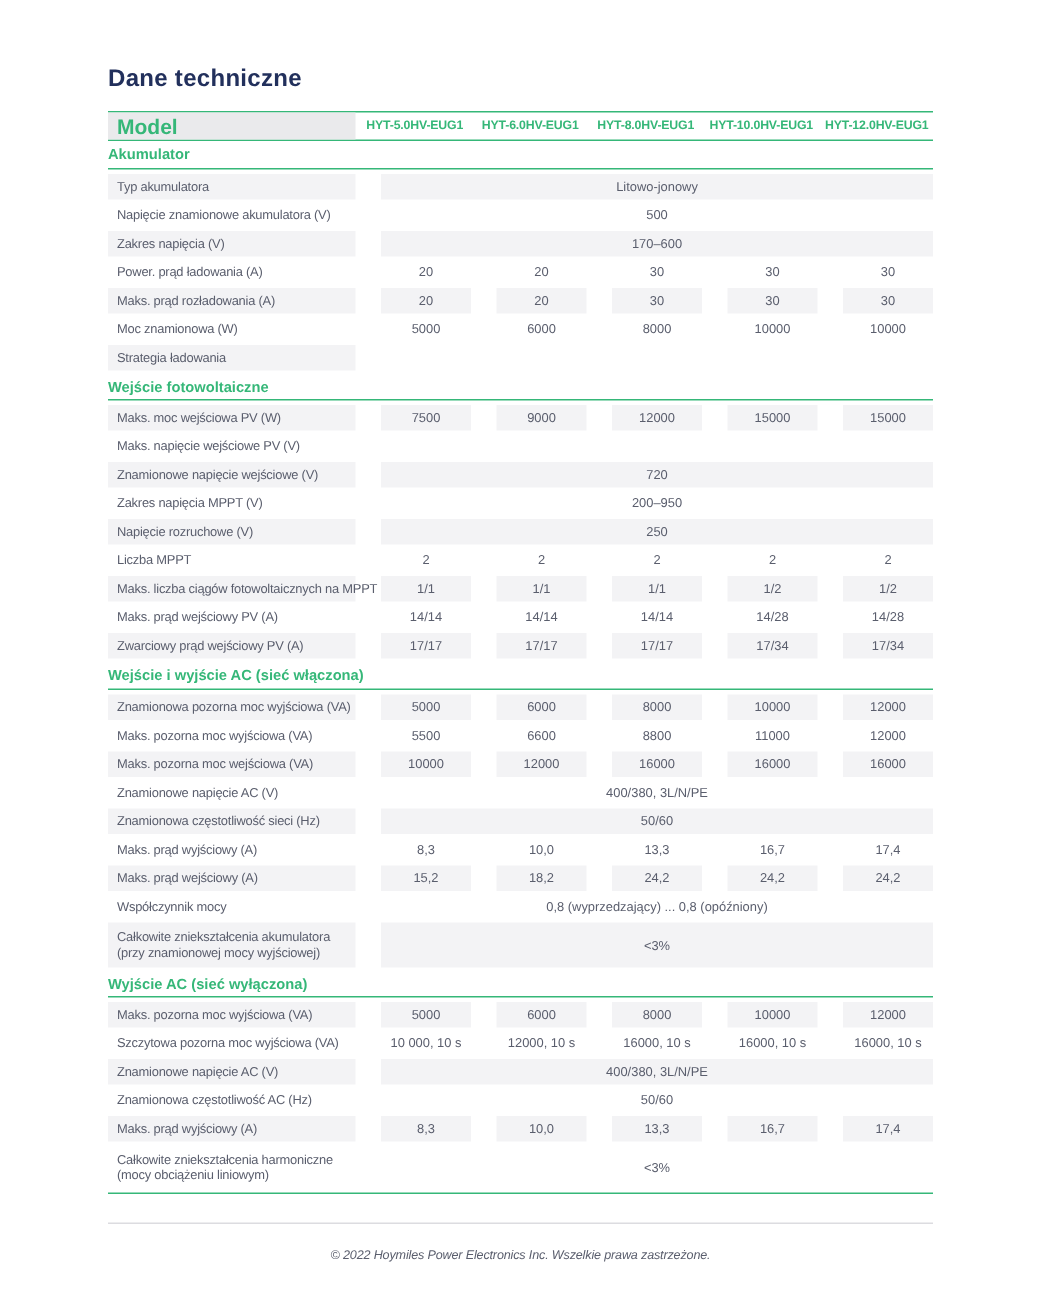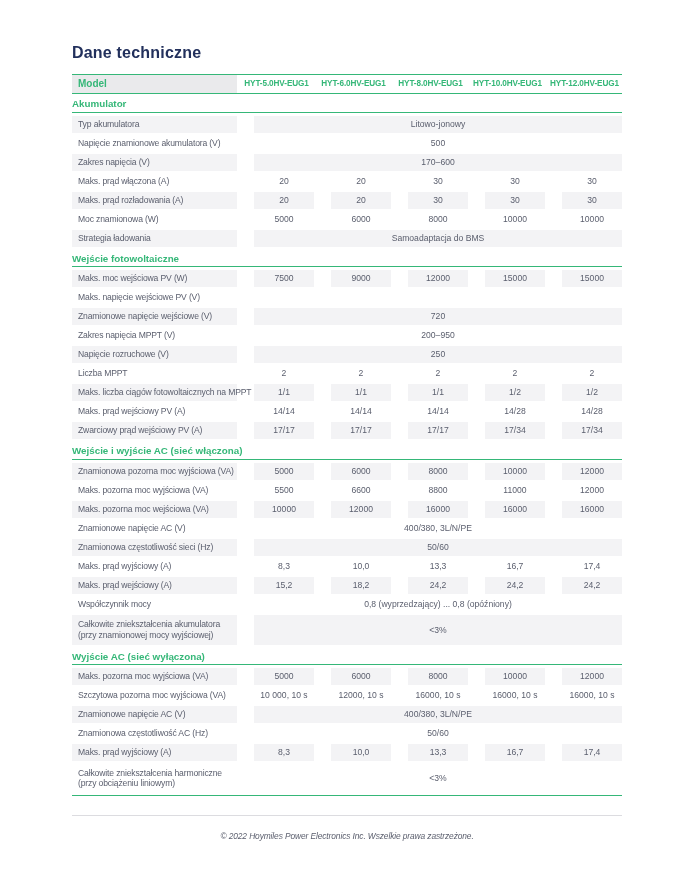--- a/index.html
+++ b/index.html
@@ -8,21 +8,21 @@
     --text:#5a5e6d;
     --rowgray:#f3f3f5;
     --hgray:#eaeaec;
     --sep:#dcdce0;
   }
   html,body{margin:0;padding:0;background:#ffffff;}
   body{width:700px;height:869px;font-family:"Liberation Sans","DejaVu Sans",sans-serif;overflow:hidden;}
   .page{box-sizing:border-box;width:700px;height:869px;padding:44px 78px 0 72px;}
   .page-title{font-size:16px;font-weight:bold;color:var(--navy);margin:0 0 12px 0;letter-spacing:0.2px;}
   .thead{display:flex;gap:2px;border-top:1.5px solid var(--green);border-bottom:1.5px solid var(--green);height:18px;}
-  .hlabel{width:165px;box-sizing:border-box;background:var(--hgray);color:var(--green);font-weight:bold;font-size:10px;line-height:18px;padding-left:6px;}
+  .hlabel{width:165px;box-sizing:border-box;background:var(--hgray);color:var(--green);font-weight:bold;font-size:14px;line-height:18px;padding-left:6px;}
   .hmodel{flex:1 1 0;text-align:center;color:var(--green);font-weight:bold;font-size:8.2px;line-height:18px;letter-spacing:-0.1px;}
   .section-title{color:var(--green);font-weight:bold;font-size:9.8px;line-height:11px;padding:4px 0 2.5px 0;border-bottom:1.4px solid var(--green);}
   .rows{padding-top:3px;}
   .row{display:flex;gap:17px;height:17px;margin-bottom:2px;font-size:8.6px;color:var(--text);}
   .row .label{width:165px;box-sizing:border-box;padding-left:6px;line-height:17px;white-space:nowrap;letter-spacing:-0.15px;}
   .row .cell,.row .spancell{flex:1 1 0;text-align:center;line-height:17px;}
   .row.gray .label,.row.gray .cell,.row.gray .spancell{background:var(--rowgray);}
   .row.tall{height:30px;}
   .row.tall .label{white-space:normal;line-height:10.5px;padding-top:4.5px;}
   .row.tall .cell,.row.tall .spancell{line-height:30px;}
@@ -55,21 +55,21 @@
           </div>
           <div class="row">
             <div class="label">Napięcie znamionowe akumulatora (V)</div>
             <div class="spancell">500</div>
           </div>
           <div class="row gray">
             <div class="label">Zakres napięcia (V)</div>
             <div class="spancell">170–600</div>
           </div>
           <div class="row">
-            <div class="label">Maks. prąd włączona (A)</div>
+            <div class="label">Power. prąd ładowania (A)</div>
             <div class="cell">20</div>
             <div class="cell">20</div>
             <div class="cell">30</div>
             <div class="cell">30</div>
             <div class="cell">30</div>
           </div>
           <div class="row gray">
             <div class="label">Maks. prąd rozładowania (A)</div>
             <div class="cell">20</div>
             <div class="cell">20</div>
@@ -80,21 +80,20 @@
           <div class="row">
             <div class="label">Moc znamionowa (W)</div>
             <div class="cell">5000</div>
             <div class="cell">6000</div>
             <div class="cell">8000</div>
             <div class="cell">10000</div>
             <div class="cell">10000</div>
           </div>
           <div class="row gray">
             <div class="label">Strategia ładowania</div>
-            <div class="spancell">Samoadaptacja do BMS</div>
           </div>
         </div>
       </div>
       <div class="section">
         <div class="section-title">Wejście fotowoltaiczne</div>
         <div class="rows">
           <div class="row gray">
             <div class="label">Maks. moc wejściowa PV (W)</div>
             <div class="cell">7500</div>
             <div class="cell">9000</div>
@@ -241,21 +240,21 @@
           </div>
           <div class="row gray">
             <div class="label">Maks. prąd wyjściowy (A)</div>
             <div class="cell">8,3</div>
             <div class="cell">10,0</div>
             <div class="cell">13,3</div>
             <div class="cell">16,7</div>
             <div class="cell">17,4</div>
           </div>
           <div class="row tall">
-            <div class="label">Całkowite zniekształcenia harmoniczne (przy obciążeniu liniowym)</div>
+            <div class="label">Całkowite zniekształcenia harmoniczne (mocy obciążeniu liniowym)</div>
             <div class="spancell">&lt;3%</div>
           </div>
         </div>
       </div>
       <div class="table-bottom-line"></div>
   </div>
 
   <div class="footer-sep"></div>
   <div class="footer-note">© 2022 Hoymiles Power Electronics Inc. Wszelkie prawa zastrzeżone.</div>
 </div>

